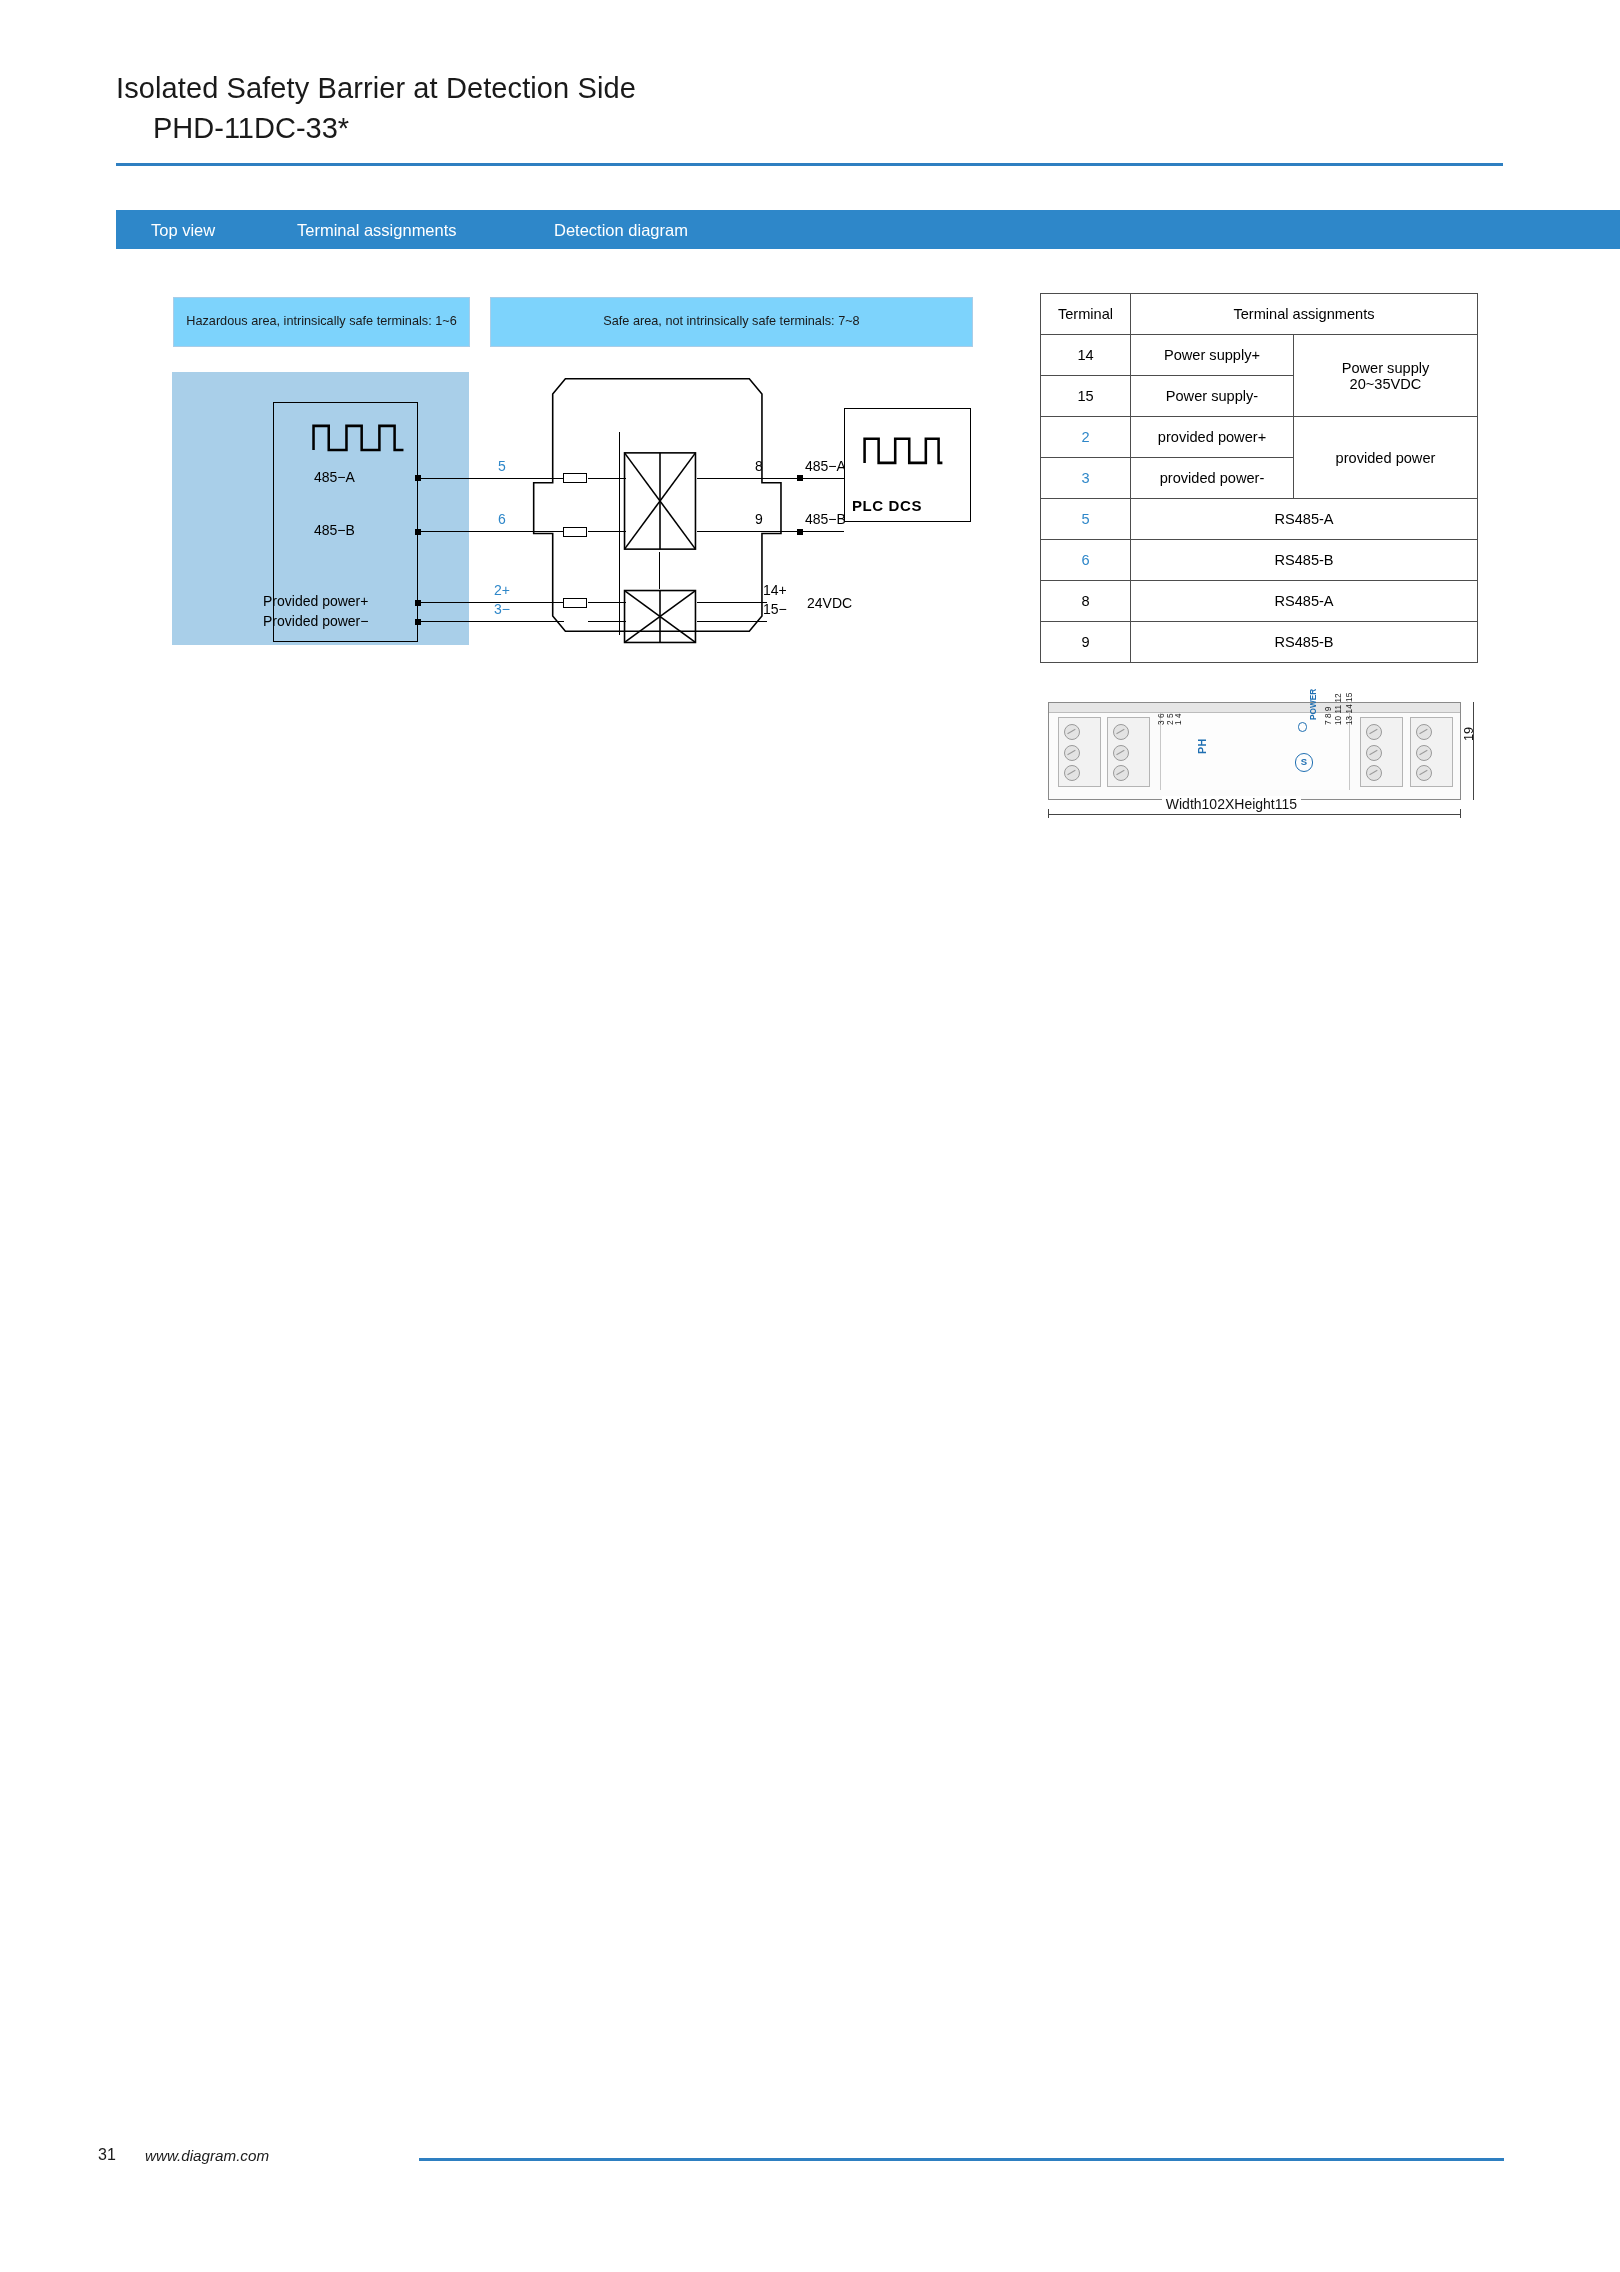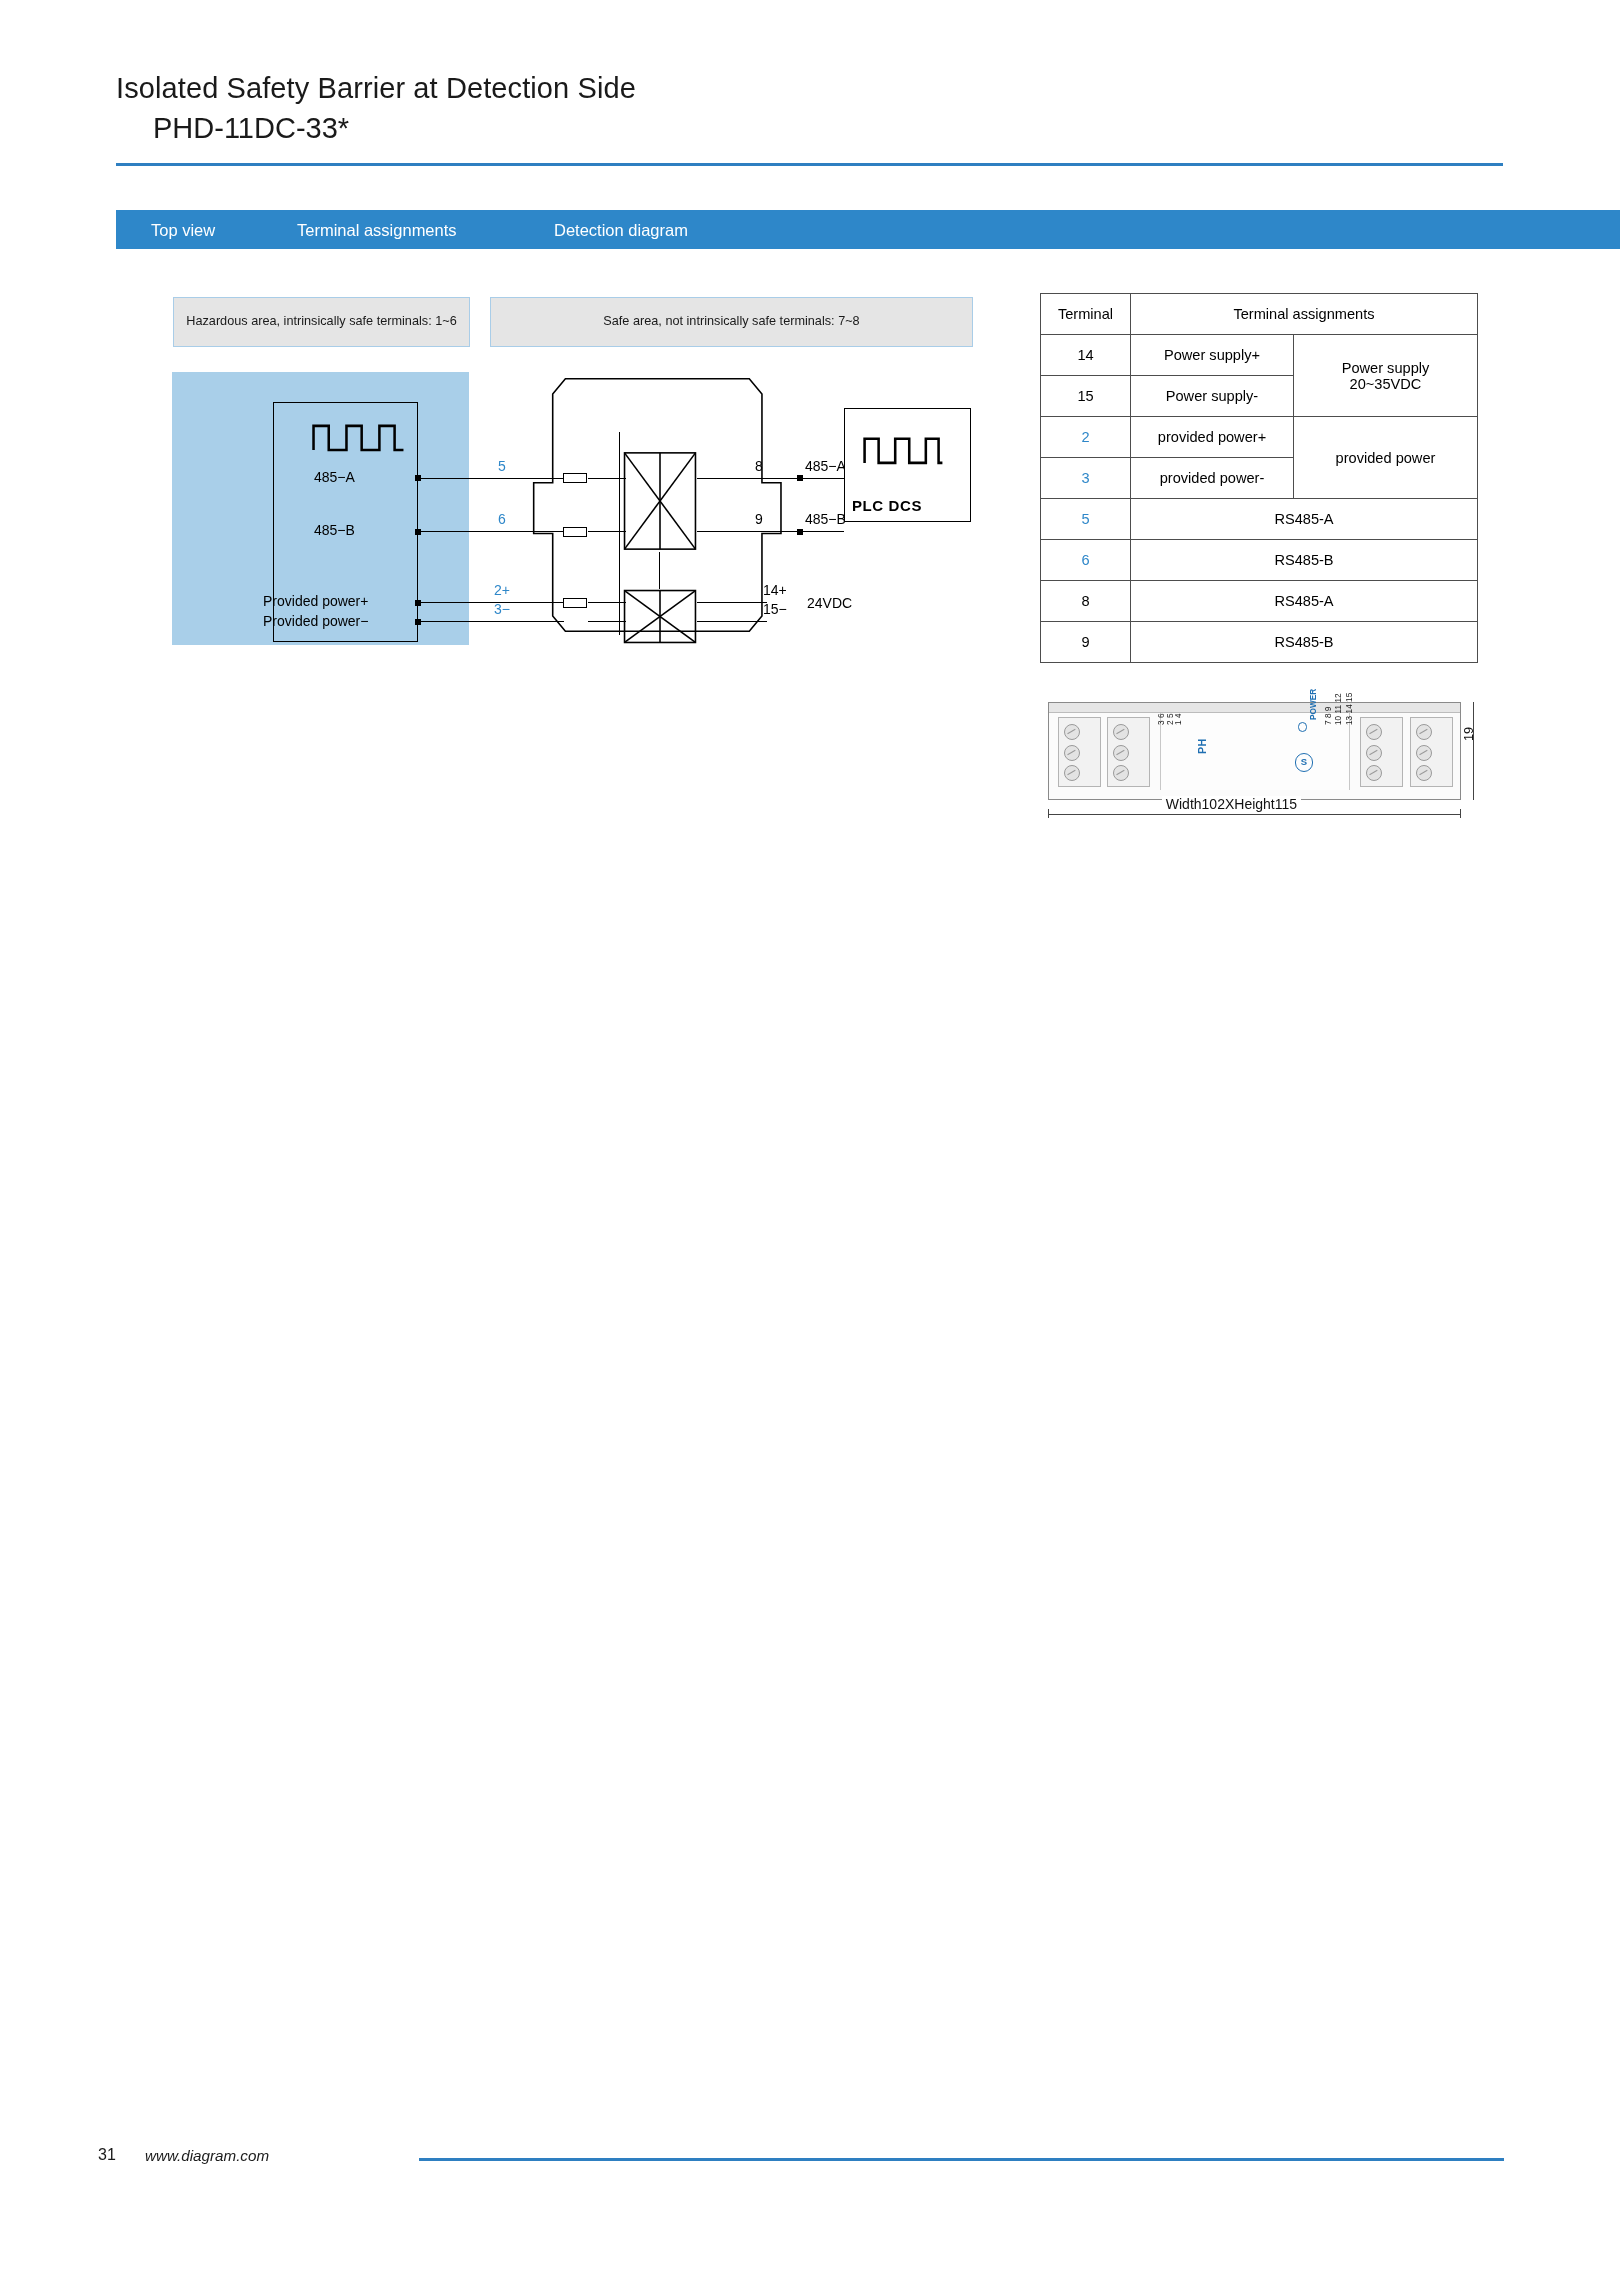--- a/index.html
+++ b/index.html
@@ -66,21 +66,21 @@
     color: #ffffff;
     white-space: nowrap;
   }
   .tab-0 { left: 35px; }
   .tab-1 { left: 181px; }
   .tab-2 { left: 438px; }
 
   
   .areabox {
     position: absolute;
-    background: #e5e5e5;
+    background: #7dd3fc;
     border: 0.6px solid #a9cde8;
     box-sizing: border-box;
     display: flex;
     align-items: center;
     justify-content: center;
     text-align: center;
     font-size: 12.7px;
     color: #1a1a1a;
     line-height: 1.35;
   }

